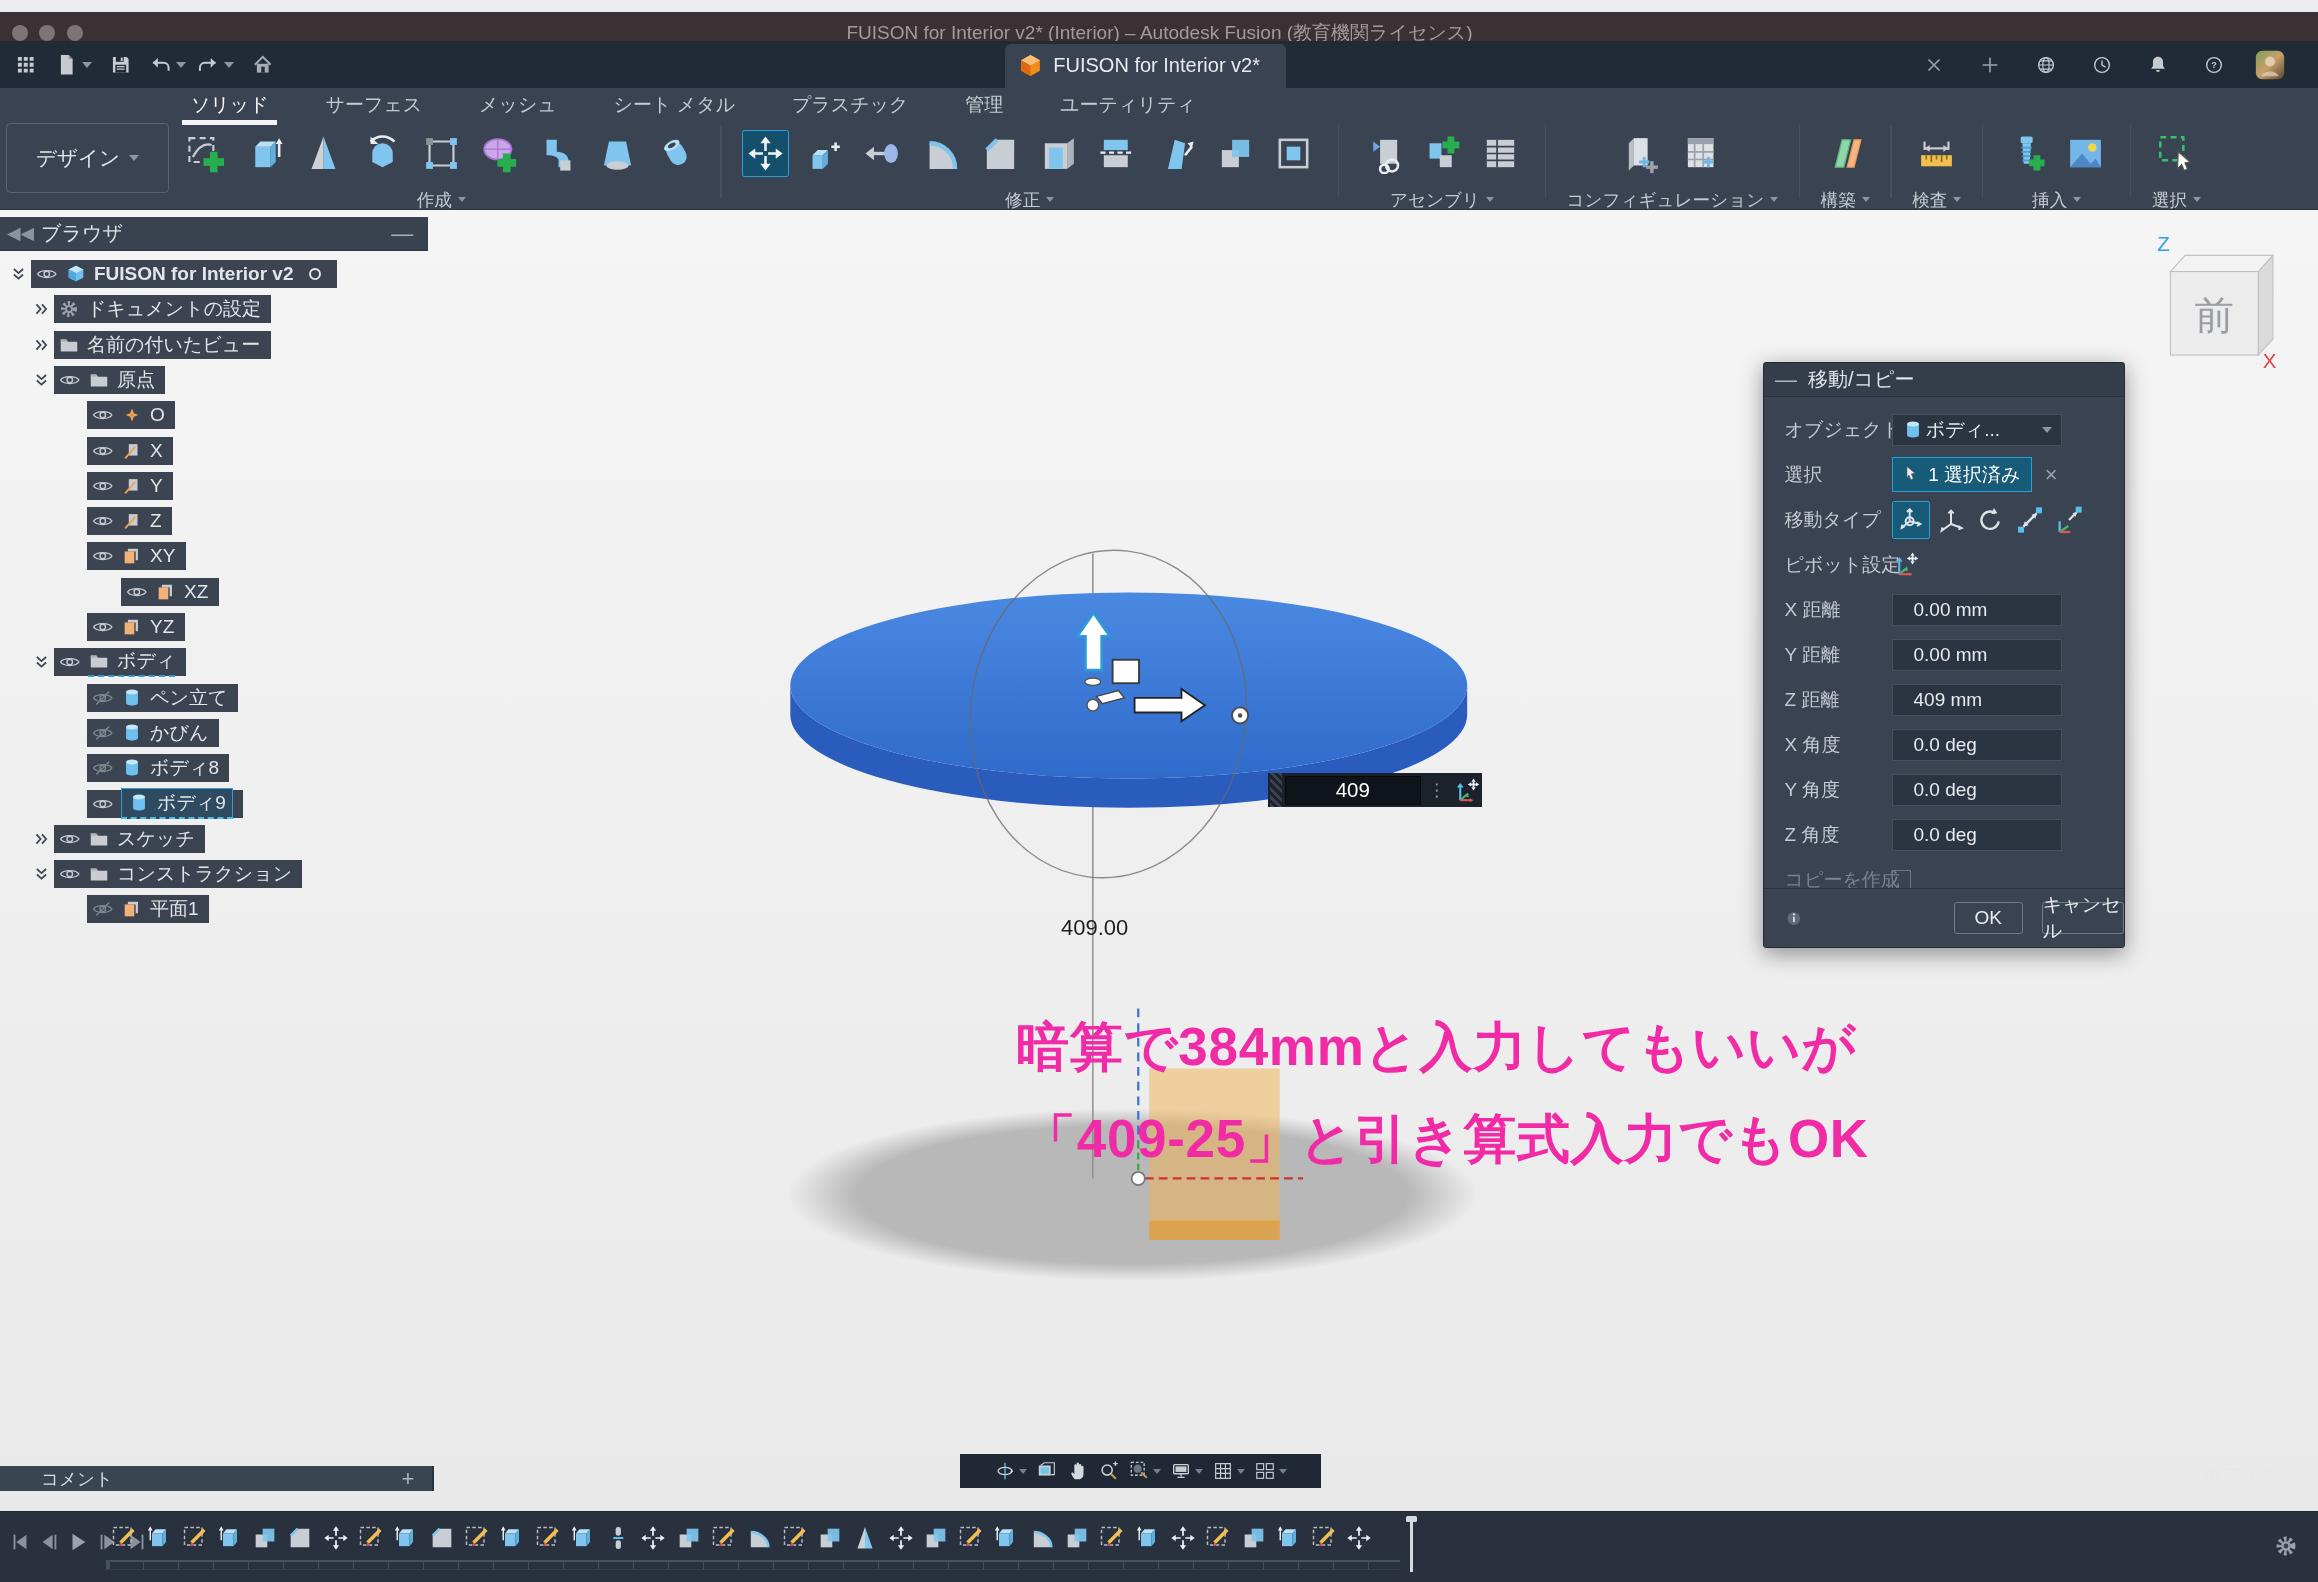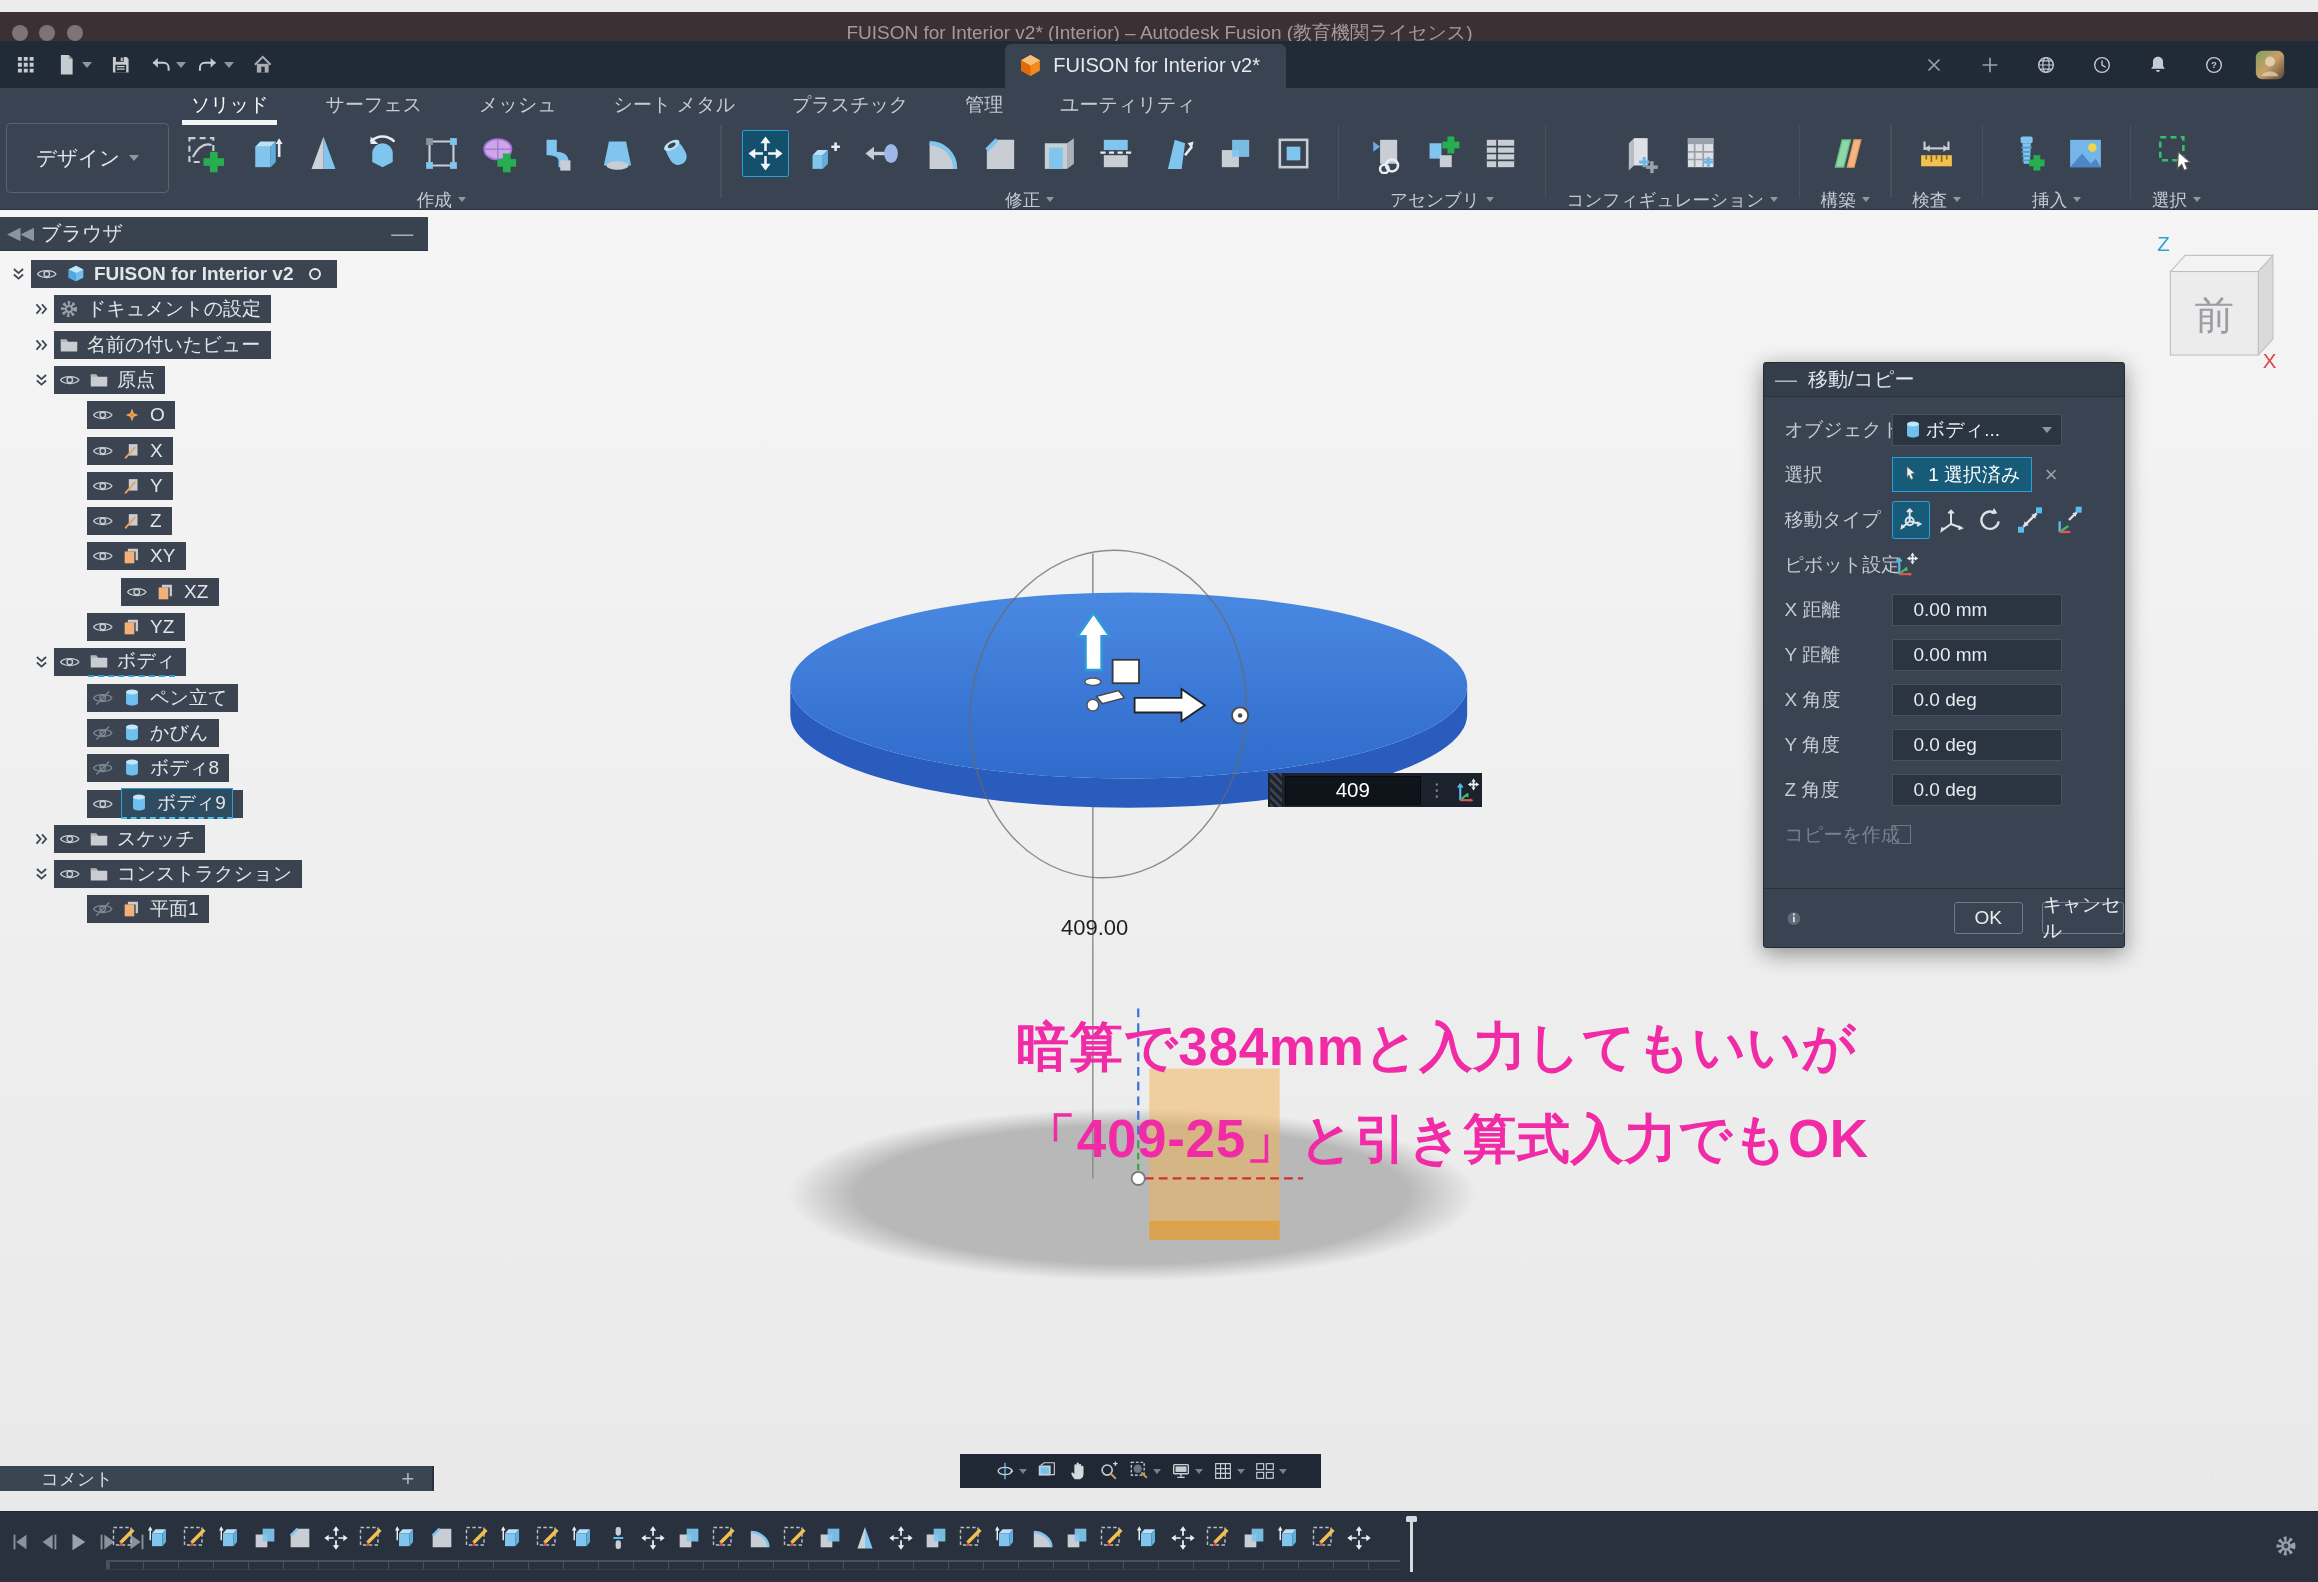--- a/index.html
+++ b/index.html
@@ -1183,20 +1183,24 @@
     <div id="dlg-fields">
         <div class="drow">
           <span class="dlabel">X 距離</span>
           <div class="dfield">0.00 mm</div>
         </div>
         <div class="drow">
           <span class="dlabel">Y 距離</span>
           <div class="dfield">0.00 mm</div>
         </div>
         <div class="drow">
+          <span class="dlabel">Z 距離</span>
+          <div class="dfield">409 mm</div>
+        </div>
+        <div class="drow">
           <span class="dlabel">X 角度</span>
           <div class="dfield">0.0 deg</div>
         </div>
         <div class="drow">
           <span class="dlabel">Y 角度</span>
           <div class="dfield">0.0 deg</div>
         </div>
         <div class="drow">
           <span class="dlabel">Z 角度</span>
           <div class="dfield">0.0 deg</div>

